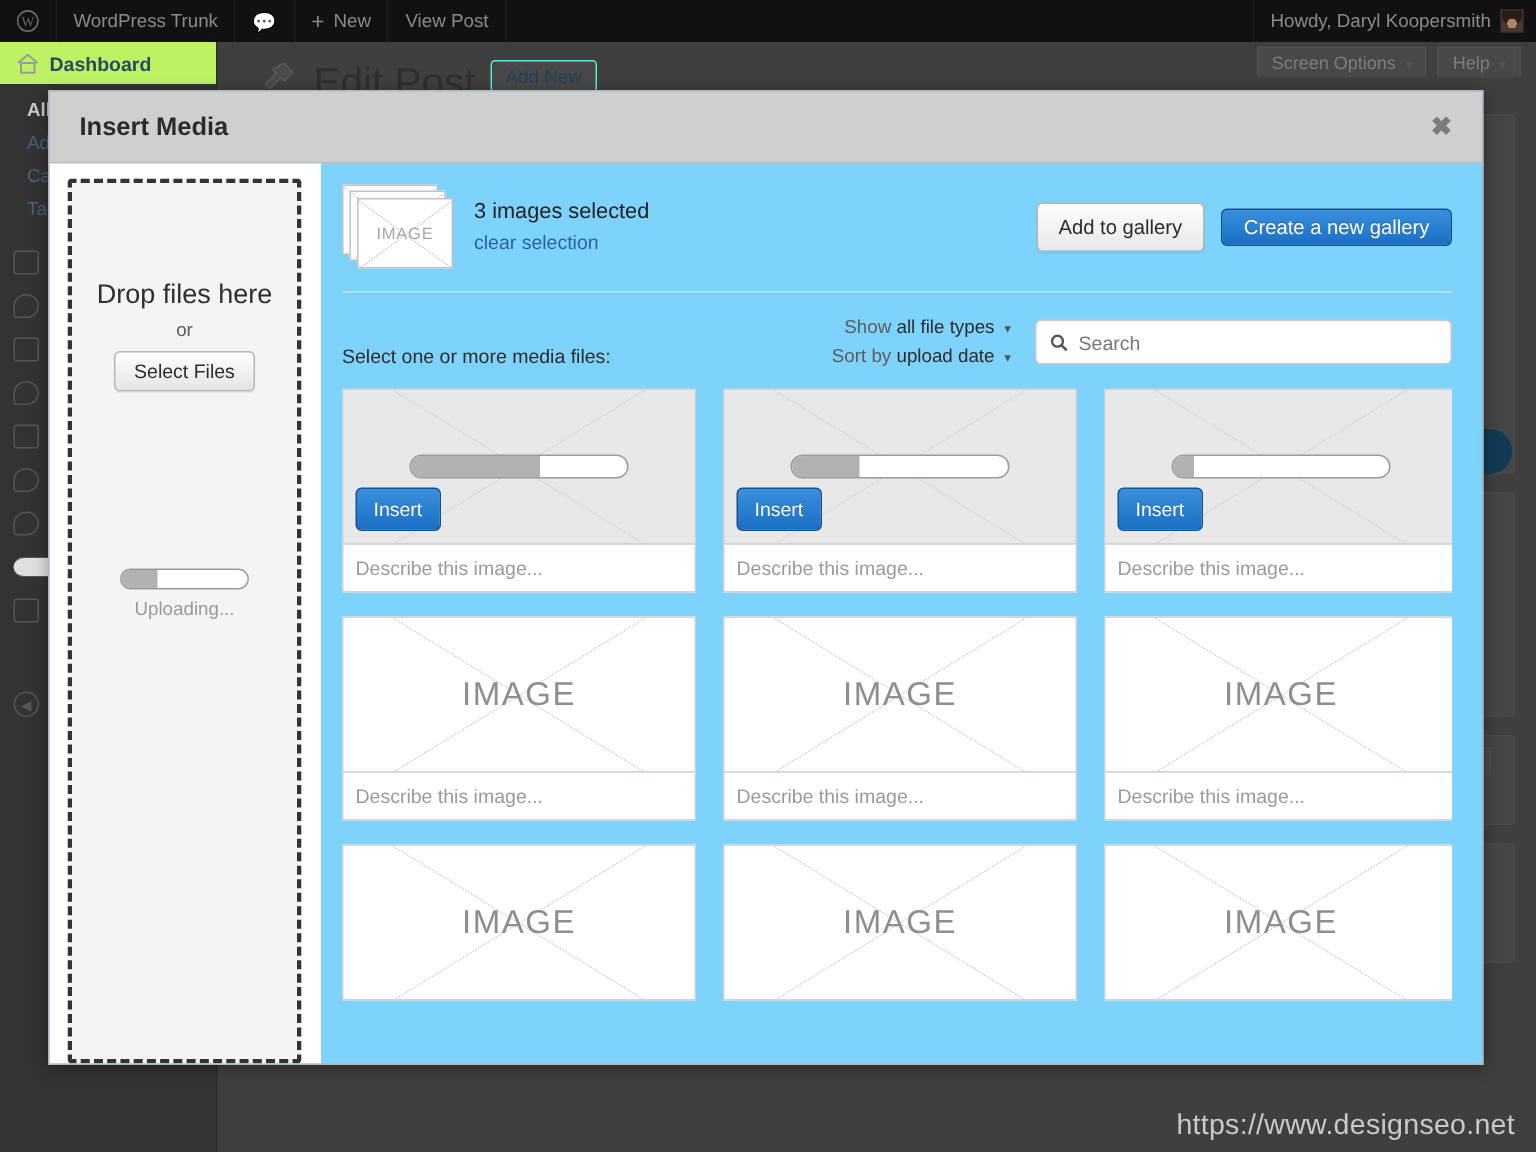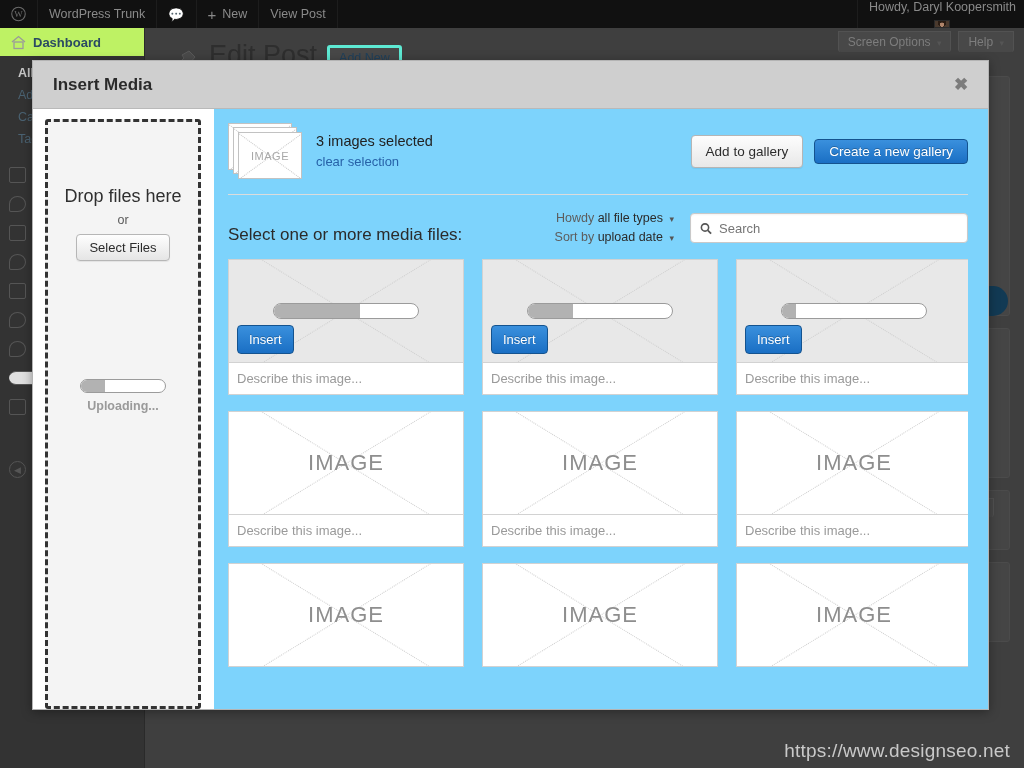--- a/index.html
+++ b/index.html
@@ -19,21 +19,21 @@
     background: #111; display: flex; align-items: stretch;
     font-size: 12.5px; color: #8a8a8a;
   }
   .ab-item {
     display: flex; align-items: center; padding: 0 11px;
     border-right: 1px solid #1d1d1d; white-space: nowrap; gap: 6px;
   }
   .ab-logo { width: 38px; justify-content: center; }
   .ab-logo svg { display:block; }
   .ab-spacer { flex: 1; border: 0; }
-  .ab-right { border-right: 0; border-left: 1px solid #1d1d1d; padding-right: 8px; flex-direction: column; }
+  .ab-right { border-right: 0; border-left: 1px solid #1d1d1d; padding-right: 8px; }
   .avatar {
     width: 16px; height: 16px; background: #4a3a2e;
     border: 1px solid #2a2a2a; display:inline-block;
     background-image: radial-gradient(circle at 50% 62%, #b0856a 0 28%, transparent 29%),
                       radial-gradient(circle at 50% 22%, #2b1d14 0 52%, transparent 53%);
   }
   .plus-icon { font-size: 15px; line-height: 1; }
   .bubble-icon { font-size: 13px; line-height: 1; }
 
   .sidebar {
@@ -59,26 +59,26 @@
   .side-ico.round { border-radius: 50% 50% 50% 2px; }
   .side-ico.bar { border:0; border-top:1.5px solid #5c5c5c; border-bottom:1.5px solid #5c5c5c; height:14px; }
   .collapse {
     position:absolute; bottom: 290px; left: 9px;
     width: 17px; height: 17px; border-radius: 50%;
     border: 1.5px solid #555; color: #555; font-size: 9px;
     display:flex; align-items:center; justify-content:center;
   }
 
   .content { position: absolute; top: 28px; left: 145px; right: 0; bottom: 0; background: #3f3f3f; }
-  .page-head { display: flex; align-items: flex-end; gap: 10px; padding: 12px 0 0 28px; }
+  .page-head { display: flex; align-items: flex-start; gap: 10px; padding: 12px 0 0 28px; }
   .pin-icon { width: 26px; height: 22px; }
   .page-title { font-size: 27px; color: #2e2e2e; }
   .addnew-btn {
     font-size: 12.5px; color: #20405a; background: #484848;
-    border: 3px solid #5eead4; border-radius: 3px; padding: 3px 9px;
+    border: 1px solid #5eead4; border-radius: 3px; padding: 3px 9px;
   }
   .screen-opts {
     position: absolute; top: 3px; right: 10px; display: flex; gap: 7px;
   }
   .so-btn {
     background: #484848; border: 1px solid #525252; border-bottom: 0;
     border-radius: 0 0 3px 3px; padding: 3px 9px;
     font-size: 12px; color: #7d7d7d;
   }
   .bg-panel {
@@ -120,21 +120,21 @@
     display: flex; flex-direction: column; align-items: center;
   }
   .drop-title { font-size: 18px; color: #2f2f2f; margin-top: 64px; }
   .drop-or { font-size: 12.5px; color: #5a5a5a; margin-top: 6px; }
   .select-files {
     margin-top: 7px; font-size: 13px; color: #2b2b2b;
     background: linear-gradient(#fefefe, #e5e5e5);
     border: 1px solid #b6b6b6; border-radius: 4px; padding: 5px 12px;
     box-shadow: 0 1px 1px rgba(0,0,0,.07);
   }
-  .up-progress-wrap { position: absolute; bottom: 293px; width: 100%; text-align: center; font-weight: bold; }
+  .up-progress-wrap { position: absolute; bottom: 293px; width: 100%; text-align: center; }
   .pill {
     width: 86px; height: 14px; border: 1.6px solid #9b9b9b; border-radius: 8px;
     background: #fff; margin: 0 auto; overflow: hidden; position: relative;
   }
   .pill > i { position:absolute; left: 0; top: 0; bottom: 0; background: #b2b2b2; display:block; }
   .up-label { font-size: 12.5px; color: #9a9a9a; margin-top: 6px; }
 
   
   .pane { flex: 1; min-width: 0; padding: 0 20px 0 14px; display: flex; flex-direction: column; }
 
@@ -162,21 +162,21 @@
     border: 1px solid #b5b5b5; border-radius: 4px; padding: 8px 14px;
     box-shadow: 0 1px 1px rgba(0,0,0,.06);
   }
   .btn-primary {
     font-size: 13.5px; color: #fff; background: linear-gradient(#3a90dd, #1a6fc4);
     border: 1px solid #14538f; border-radius: 4px; padding: 4px 14px;
     text-shadow: 0 -1px 0 rgba(0,0,0,.25);
   }
 
   .filterbar { display: flex; align-items: flex-end; padding: 14px 0 12px 0; }
-  .filter-title { font-size: 17px; color: #2b2b2b; padding-bottom: 2px; }
+  .filter-title { font-size: 13px; color: #2b2b2b; padding-bottom: 2px; }
   .filter-right { margin-left: auto; display: flex; align-items: center; gap: 16px; }
   .dropcol { text-align: right; }
   .dropsel { font-size: 12.5px; color: #5d5d5d; white-space: nowrap; line-height: 18px; cursor: pointer; }
   .dropsel b { color: #2b2b2b; font-weight: normal; }
   .caret { color: #555; font-size: 9px; margin-left: 3px; }
   .search-box {
     width: 278px; height: 30px; border: 1px solid #c9c9c9; border-radius: 4px;
     background: #fff; display: flex; align-items: center; gap: 7px; padding: 0 9px;
     box-shadow: inset 0 1px 2px rgba(0,0,0,.05);
   }
@@ -375,21 +375,21 @@
             <div class="btn-secondary">Add to gallery</div>
             <div class="btn-primary">Create a new gallery</div>
           </div>
         </div>
 
         <div class="filterbar">
           <div class="filter-title">Select one or more media files:</div>
           <div class="filter-right">
             <div class="dropcol">
               <div class="dropsel">
-                <span>Howdy</span>
+                <span>Show</span>
                 <b>all file types</b>
                 <span class="caret">▾</span>
               </div>
               <div class="dropsel">
                 <span>Sort by</span>
                 <b>upload date</b>
                 <span class="caret">▾</span>
               </div>
             </div>
             <div class="search-box">

